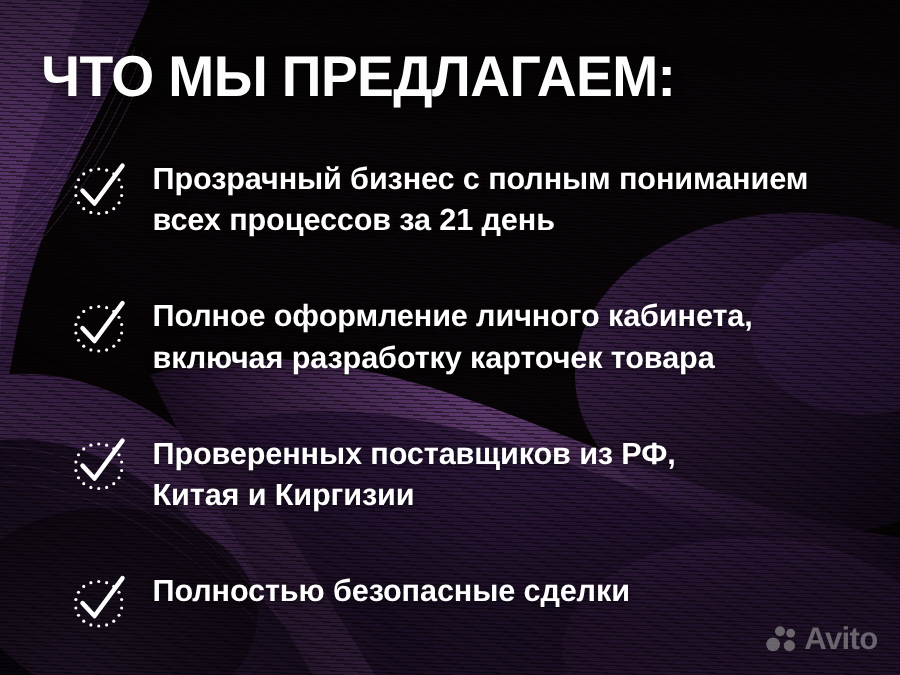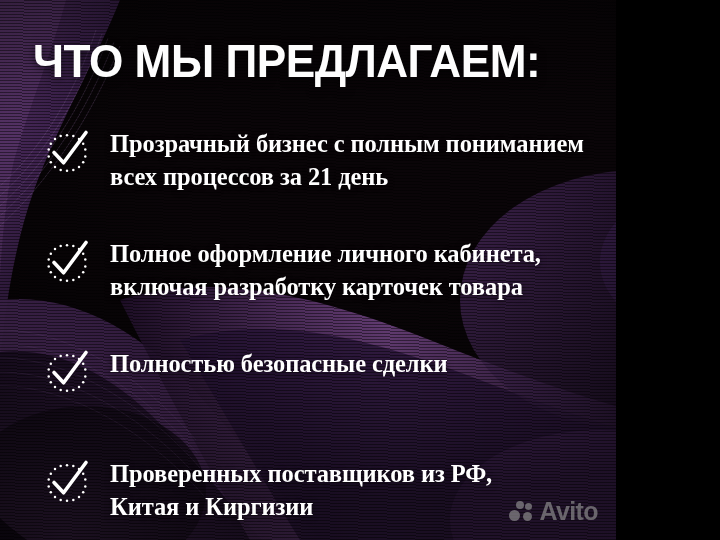--- a/index.html
+++ b/index.html
@@ -1,20 +1,20 @@
 <!DOCTYPE html>
 <html><head>
 <meta charset="utf-8">
 <style>
   html,body{margin:0;padding:0;background:#000;}
   *{box-sizing:border-box;}
 
   #banner{
     position:relative;
-    width:616px;height:540px;
+    width:720px;height:540px;
     overflow:hidden;
     background:#0a0508;
     font-family:"Liberation Sans","DejaVu Sans",sans-serif;
     -webkit-font-smoothing:antialiased;
   }
 
   
   .bg{position:absolute;inset:0;overflow:hidden;}
   .bg svg{position:absolute;inset:0;width:720px;height:540px;display:block;}
 
@@ -47,21 +47,21 @@
     color:#fdfdfd;
     font-size:46px;
     font-weight:bold;
     letter-spacing:-0.5px;
     transform:scaleX(.96);
     transform-origin:left center;
     white-space:nowrap;
     text-shadow:0 2px 10px rgba(0,0,0,.65);
   }
 
-  .list{position:absolute;left:45px;top:125px;width:650px;font-family:Liberation Serif, serif;}
+  .list{position:absolute;left:57px;top:125px;width:650px;}
 
   .item{position:relative;min-height:110px;}
   .item:last-child{min-height:60px;}
 
   .check-icon{
     position:absolute;left:0;top:6px;
     width:44px;height:44px;
   }
   .check-icon svg{display:block;width:44px;height:44px;overflow:visible;}
 
@@ -252,21 +252,22 @@
               <circle cx="5.8" cy="31.2" r="1.25"></circle>
                 <circle cx="3.7" cy="25.4" r="1.25"></circle>
               <circle cx="3.7" cy="18.6" r="1.25"></circle>
                 <circle cx="5.8" cy="12.8" r="1.25"></circle>
               <circle cx="10" cy="8.1" r="1.25"></circle>
                 <circle cx="15.7" cy="5.1" r="1.25"></circle>
             </g>
             <path d="M9 21.5 L18.6 31.8 L41 1.5" fill="none" stroke="#ffffff" stroke-width="3.6" stroke-linecap="round" stroke-linejoin="round"></path>
           </svg>
         </span>
-        <div class="item-text">Полностью безопасные сделки</div>
+        <div class="item-text">Проверенных поставщиков из РФ,
+Китая и Киргизии</div>
       </div>
 
       <div class="item">
         <span class="check-icon">
           <svg viewBox="0 0 44 44">
             <g fill="#ffffff">
               <circle cx="22" cy="4.2" r="1.25"></circle>
                 <circle cx="28.3" cy="5.1" r="1.25"></circle>
               <circle cx="34" cy="8.1" r="1.25"></circle>
                 <circle cx="38.2" cy="12.8" r="1.25"></circle>
@@ -281,22 +282,21 @@
               <circle cx="5.8" cy="31.2" r="1.25"></circle>
                 <circle cx="3.7" cy="25.4" r="1.25"></circle>
               <circle cx="3.7" cy="18.6" r="1.25"></circle>
                 <circle cx="5.8" cy="12.8" r="1.25"></circle>
               <circle cx="10" cy="8.1" r="1.25"></circle>
                 <circle cx="15.7" cy="5.1" r="1.25"></circle>
             </g>
             <path d="M9 21.5 L18.6 31.8 L41 1.5" fill="none" stroke="#ffffff" stroke-width="3.6" stroke-linecap="round" stroke-linejoin="round"></path>
           </svg>
         </span>
-        <div class="item-text">Проверенных поставщиков из РФ,
-Китая и Киргизии</div>
+        <div class="item-text">Полностью безопасные сделки</div>
       </div>
 
     </div>
   </div>
 
   <div class="watermark">
     <span class="wm-dots">
       <i class="wm-d1"></i>
         <i class="wm-d2"></i>
         <i class="wm-d3"></i>

